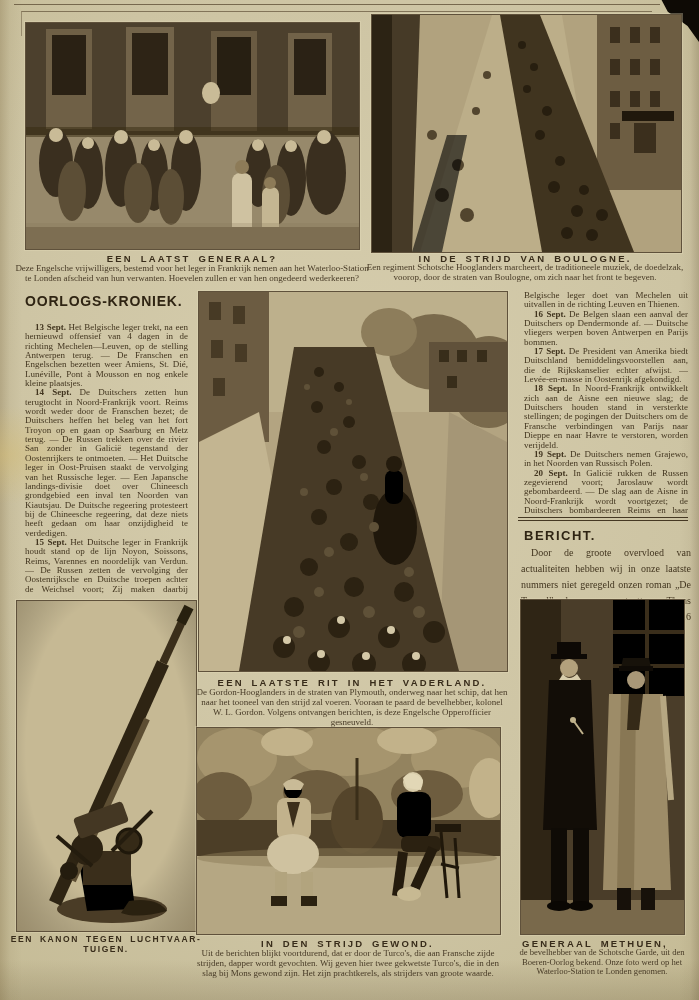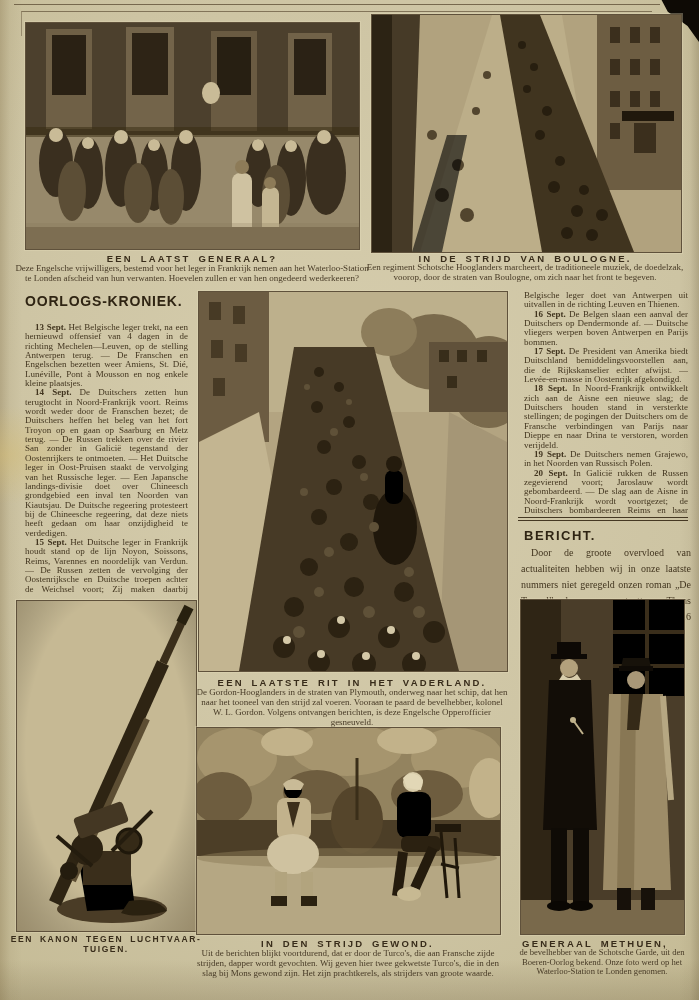--- a/index.html
+++ b/index.html
@@ -228,24 +228,24 @@
       <circle cx="167" cy="364" r="4"></circle>
         <circle cx="217" cy="364" r="4"></circle>
         <circle cx="122" cy="362" r="4"></circle>
     </g>
   </svg>
 </div>
 <div class="abs cap-title" style="left:198px;top:677px;width:308px;">EEN LAATSTE RIT IN HET VADERLAND.</div>
 <div class="abs cap-body" style="left:196px;top:687px;width:312px;">De Gordon-Hooglanders in de straten van Plymouth, onderweg naar het schip, dat hen naar het tooneel van den strijd zal voeren. Vooraan te paard de bevelhebber, kolonel W. L. Gordon. Volgens ontvangen berichten, is deze Engelsche Opperofficier gesneuveld.</div>
 
 <div class="abs col-text" style="left:524px;top:291px;width:164px;height:224px;overflow:hidden;">
-  <p class="noindent"><span>Belgische leger doet van Antwerpen uit uitvallen in de richting Leuven en Thienen.</span></p>
+  <p class="noindent"><span>Belgische leger doet van Mechelen uit uitvallen in de richting Leuven en Thienen.</span></p>
   <p><span class="d">16 Sept.</span> <span>De Belgen slaan een aanval der Duitschers op Dendermonde af. — Duitsche vliegers werpen boven Antwerpen en Parijs bommen.</span></p>
   <p><span class="d">17 Sept.</span> <span>De President van Amerika biedt Duitschland bemiddelingsvoorstellen aan, die de Rijkskanselier echter afwijst. — Levée-en-masse in Oostenrijk afgekondigd.</span></p>
-  <p><span class="d">18 Sept.</span> <span>In Noord-Frankrijk ontwikkelt zich aan de Aisne een nieuwe slag; de Duitschers houden stand in versterkte stellingen; de pogingen der Duitschers om de Fransche verbindingen van Parijs naar Dieppe en naar Drina te verstoren, worden verijdeld.</span></p>
+  <p><span class="d">18 Sept.</span> <span>In Noord-Frankrijk ontwikkelt zich aan de Aisne een nieuwe slag; de Duitschers houden stand in versterkte stellingen; de pogingen der Duitschers om de Fransche verbindingen van Parijs naar Dieppe en naar Havre te verstoren, worden verijdeld.</span></p>
   <p><span class="d">19 Sept.</span> <span>De Duitschers nemen Grajewo, in het Noorden van Russisch Polen.</span></p>
   <p><span class="d">20 Sept.</span> <span>In Galicië rukken de Russen zegevierend voort; Jaroslauw wordt gebombardeerd. — De slag aan de Aisne in Noord-Frankrijk wordt voortgezet; de Duitschers bombardeeren Reims en haar prachtige kathedraal.</span></p>
 </div>
 
 <div class="abs dbl-rule" style="left:518px;top:517px;width:170px;"></div>
 <div class="abs bericht-head" style="left:524px;top:528px;width:164px;">BERICHT.</div>
 <div class="abs bericht-body" style="left:521px;top:545px;width:170px;">
   <p>Door de groote overvloed van actualiteiten hebben wij in onze laatste nummers niet geregeld onzen roman „De Tunnel” kunnen voortzetten. Thans ontvangen onze abonnés hierbij 16 pagina's tegelijk.</p>
 </div>
 

